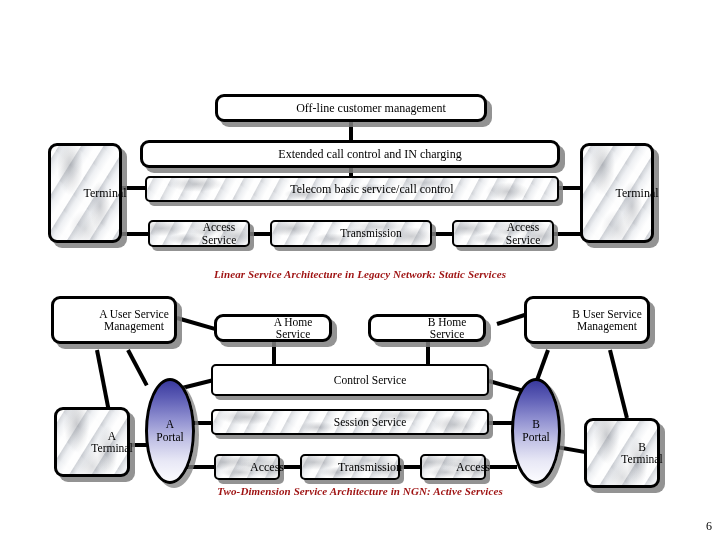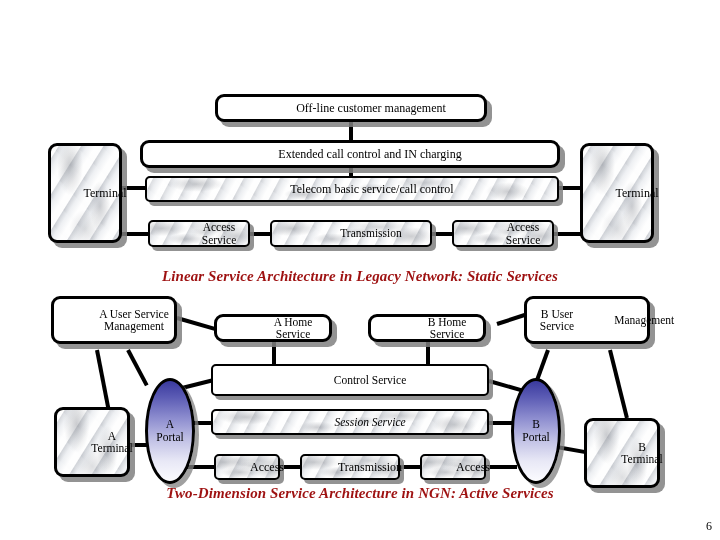--- a/index.html
+++ b/index.html
@@ -85,21 +85,21 @@
 
   
   .caption{
     position:absolute;
     width:100%;
     text-align:center;
     color:#9e1111;
     font-family:"Liberation Serif", serif;
     font-style:italic;
     font-weight:bold;
-    font-size:15px;
+    font-size:11px;
     letter-spacing:0.1px;
     z-index:9;
   }
   .pageno{
     position:absolute;
     right:8px;bottom:6px;
     font-family:"Liberation Serif", serif;
     font-size:12px;color:#000;
     z-index:9;
   }
@@ -192,38 +192,38 @@
 
   <div class="conn" style="left:131px;top:443px;width:22px;height:4px;"></div>
 
   <div class="conn-d" style="left:551px;top:444px;width:38px;height:4px;transform:rotate(10deg);"></div>
 
   <div class="node box" style="left:51px;top:296px;width:126px;height:48px;flex-direction:column;">
     <span class="lbl t115">A User Service</span>
     <span class="lbl t115">Management</span>
   </div>
 
-  <div class="node box" style="left:524px;top:296px;width:126px;height:48px;flex-direction:row;">
+  <div class="node box" style="left:524px;top:296px;width:126px;height:48px;flex-direction:column;">
     <span class="lbl t115">B User Service</span>
     <span class="lbl t115">Management</span>
   </div>
 
   <div class="node box" style="left:214px;top:314px;width:118px;height:28px;">
     <span class="lbl t115">A Home Service</span>
   </div>
 
   <div class="node box" style="left:368px;top:314px;width:118px;height:28px;">
     <span class="lbl t115">B Home Service</span>
   </div>
 
   <div class="node box thin" style="left:211px;top:364px;width:278px;height:32px;">
     <span class="lbl t115">Control Service</span>
   </div>
 
-  <div class="node box thin marble" style="left:211px;top:409px;width:278px;height:26px;font-style:italic;">
+  <div class="node box thin marble" style="left:211px;top:409px;width:278px;height:26px;">
     <span class="lbl t115">Session Service</span>
   </div>
 
   <div class="ellipse" style="left:145px;top:378px;width:44px;height:100px;flex-direction:column;">
     <span class="lbl t115">A</span>
     <span class="lbl t115">Portal</span>
   </div>
 
   <div class="ellipse" style="left:511px;top:378px;width:44px;height:100px;flex-direction:column;">
     <span class="lbl t115">B</span>

